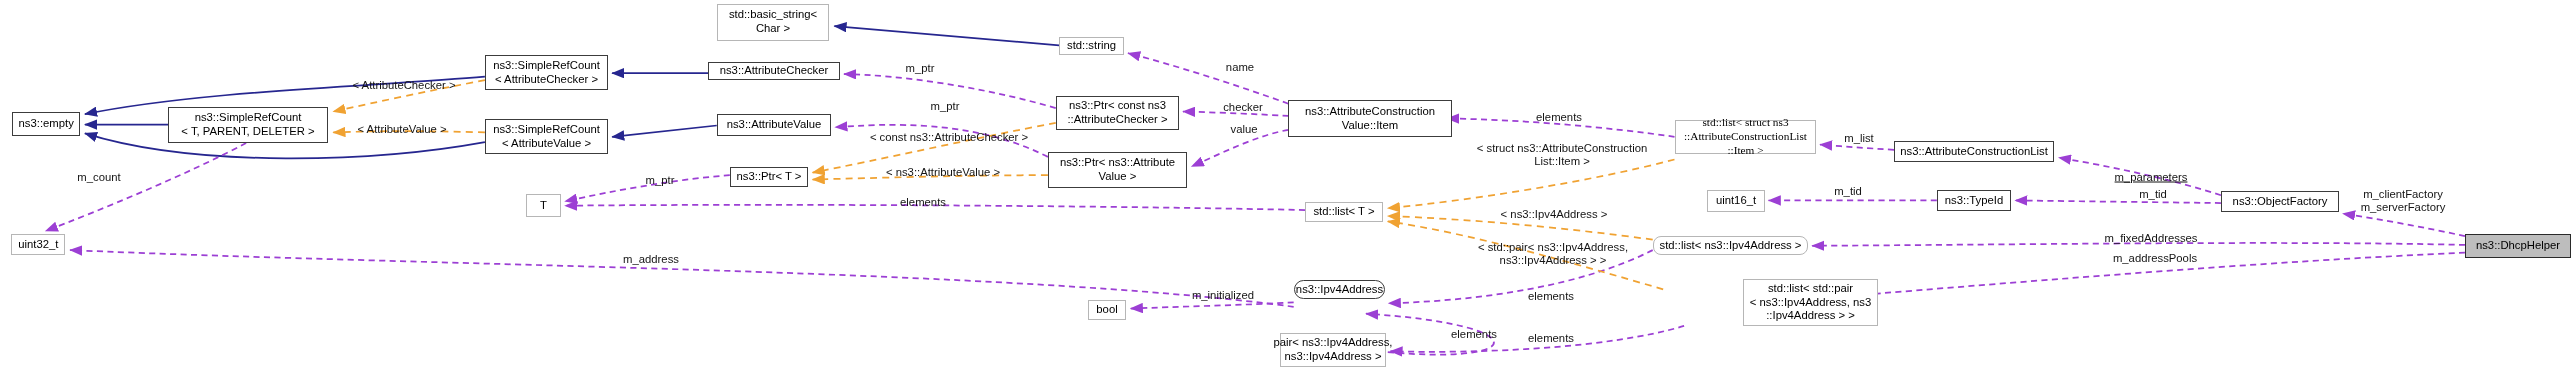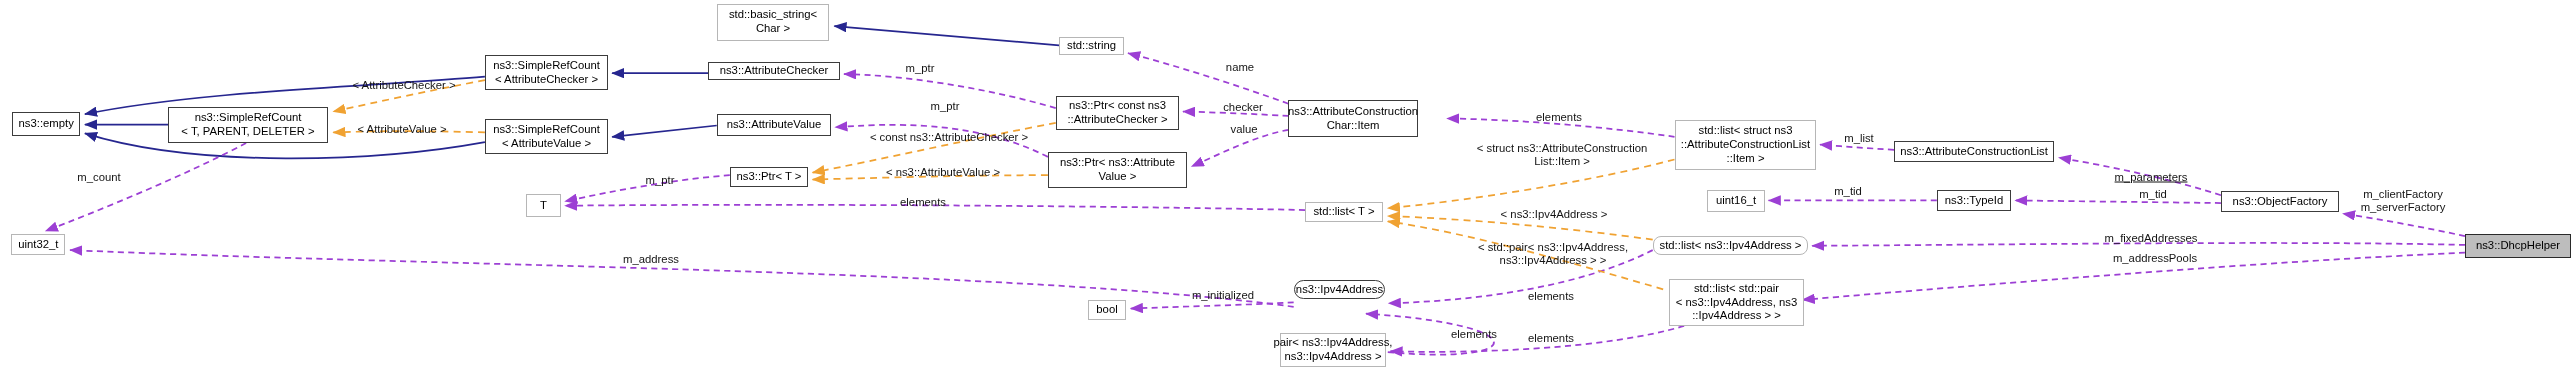--- a/index.html
+++ b/index.html
@@ -112,48 +112,48 @@
         <div>T</div>
       </div>
       <div class="node ns3" style="left: 1056px; top: 96px; width: 123px; height: 34px;">
         <div>ns3::Ptr&lt; const ns3</div>
         <div>::AttributeChecker &gt;</div>
       </div>
       <div class="node ns3" style="left: 1048px; top: 152px; width: 139px; height: 36px;">
         <div>ns3::Ptr&lt; ns3::Attribute</div>
         <div>Value &gt;</div>
       </div>
-      <div class="node ns3" style="left: 1288px; top: 100px; width: 130px; height: 37px; justify-content: center;">
+      <div class="node ns3" style="left: 1288px; top: 100px; width: 164px; height: 37px; justify-content: center;">
         <div>ns3::AttributeConstruction</div>
-        <div>Char::Item</div>
+        <div>Value::Item</div>
       </div>
       <div class="node ext" style="left: 1305px; top: 202px; width: 78px; height: 20px;">
         <div>std::list&lt; T &gt;</div>
       </div>
-      <div class="node ext" style="left: 1675px; top: 120px; width: 141px; height: 50px;">
+      <div class="node ext" style="left: 1675px; top: 120px; width: 141px; height: 34px; font-family: Liberation Serif, serif;">
         <div>std::list&lt; struct ns3</div>
         <div>::AttributeConstructionList</div>
         <div>::Item &gt;</div>
       </div>
       <div class="node ns3" style="left: 1894px; top: 141px; width: 160px; height: 21px;">
         <div>ns3::AttributeConstructionList</div>
       </div>
       <div class="node ext" style="left: 1707px; top: 190px; width: 58px; height: 22px;">
         <div>uint16_t</div>
       </div>
       <div class="node ns3" style="left: 1937px; top: 190px; width: 74px; height: 21px;">
         <div>ns3::TypeId</div>
       </div>
       <div class="node ns3" style="left: 2221px; top: 191px; width: 118px; height: 21px;">
         <div>ns3::ObjectFactory</div>
       </div>
       <div class="node ext" style="left: 1653px; top: 236px; width: 155px; height: 19px; border-radius: 8px;">
         <div>std::list&lt; ns3::Ipv4Address &gt;</div>
       </div>
-      <div class="node ext" style="left: 1669px; top: 279px; width: 135px; height: 47px;">
+      <div class="node ext" style="left: 1743px; top: 279px; width: 135px; height: 47px;">
         <div>std::list&lt; std::pair</div>
         <div>&lt; ns3::Ipv4Address, ns3</div>
         <div>::Ipv4Address &gt; &gt;</div>
       </div>
       <div class="node ns3" style="left: 1294px; top: 280px; width: 91px; height: 19px; border-radius: 12px;">
         <div>ns3::Ipv4Address</div>
       </div>
       <div class="node ext" style="left: 1088px; top: 300px; width: 38px; height: 20px;">
         <div>bool</div>
       </div>

